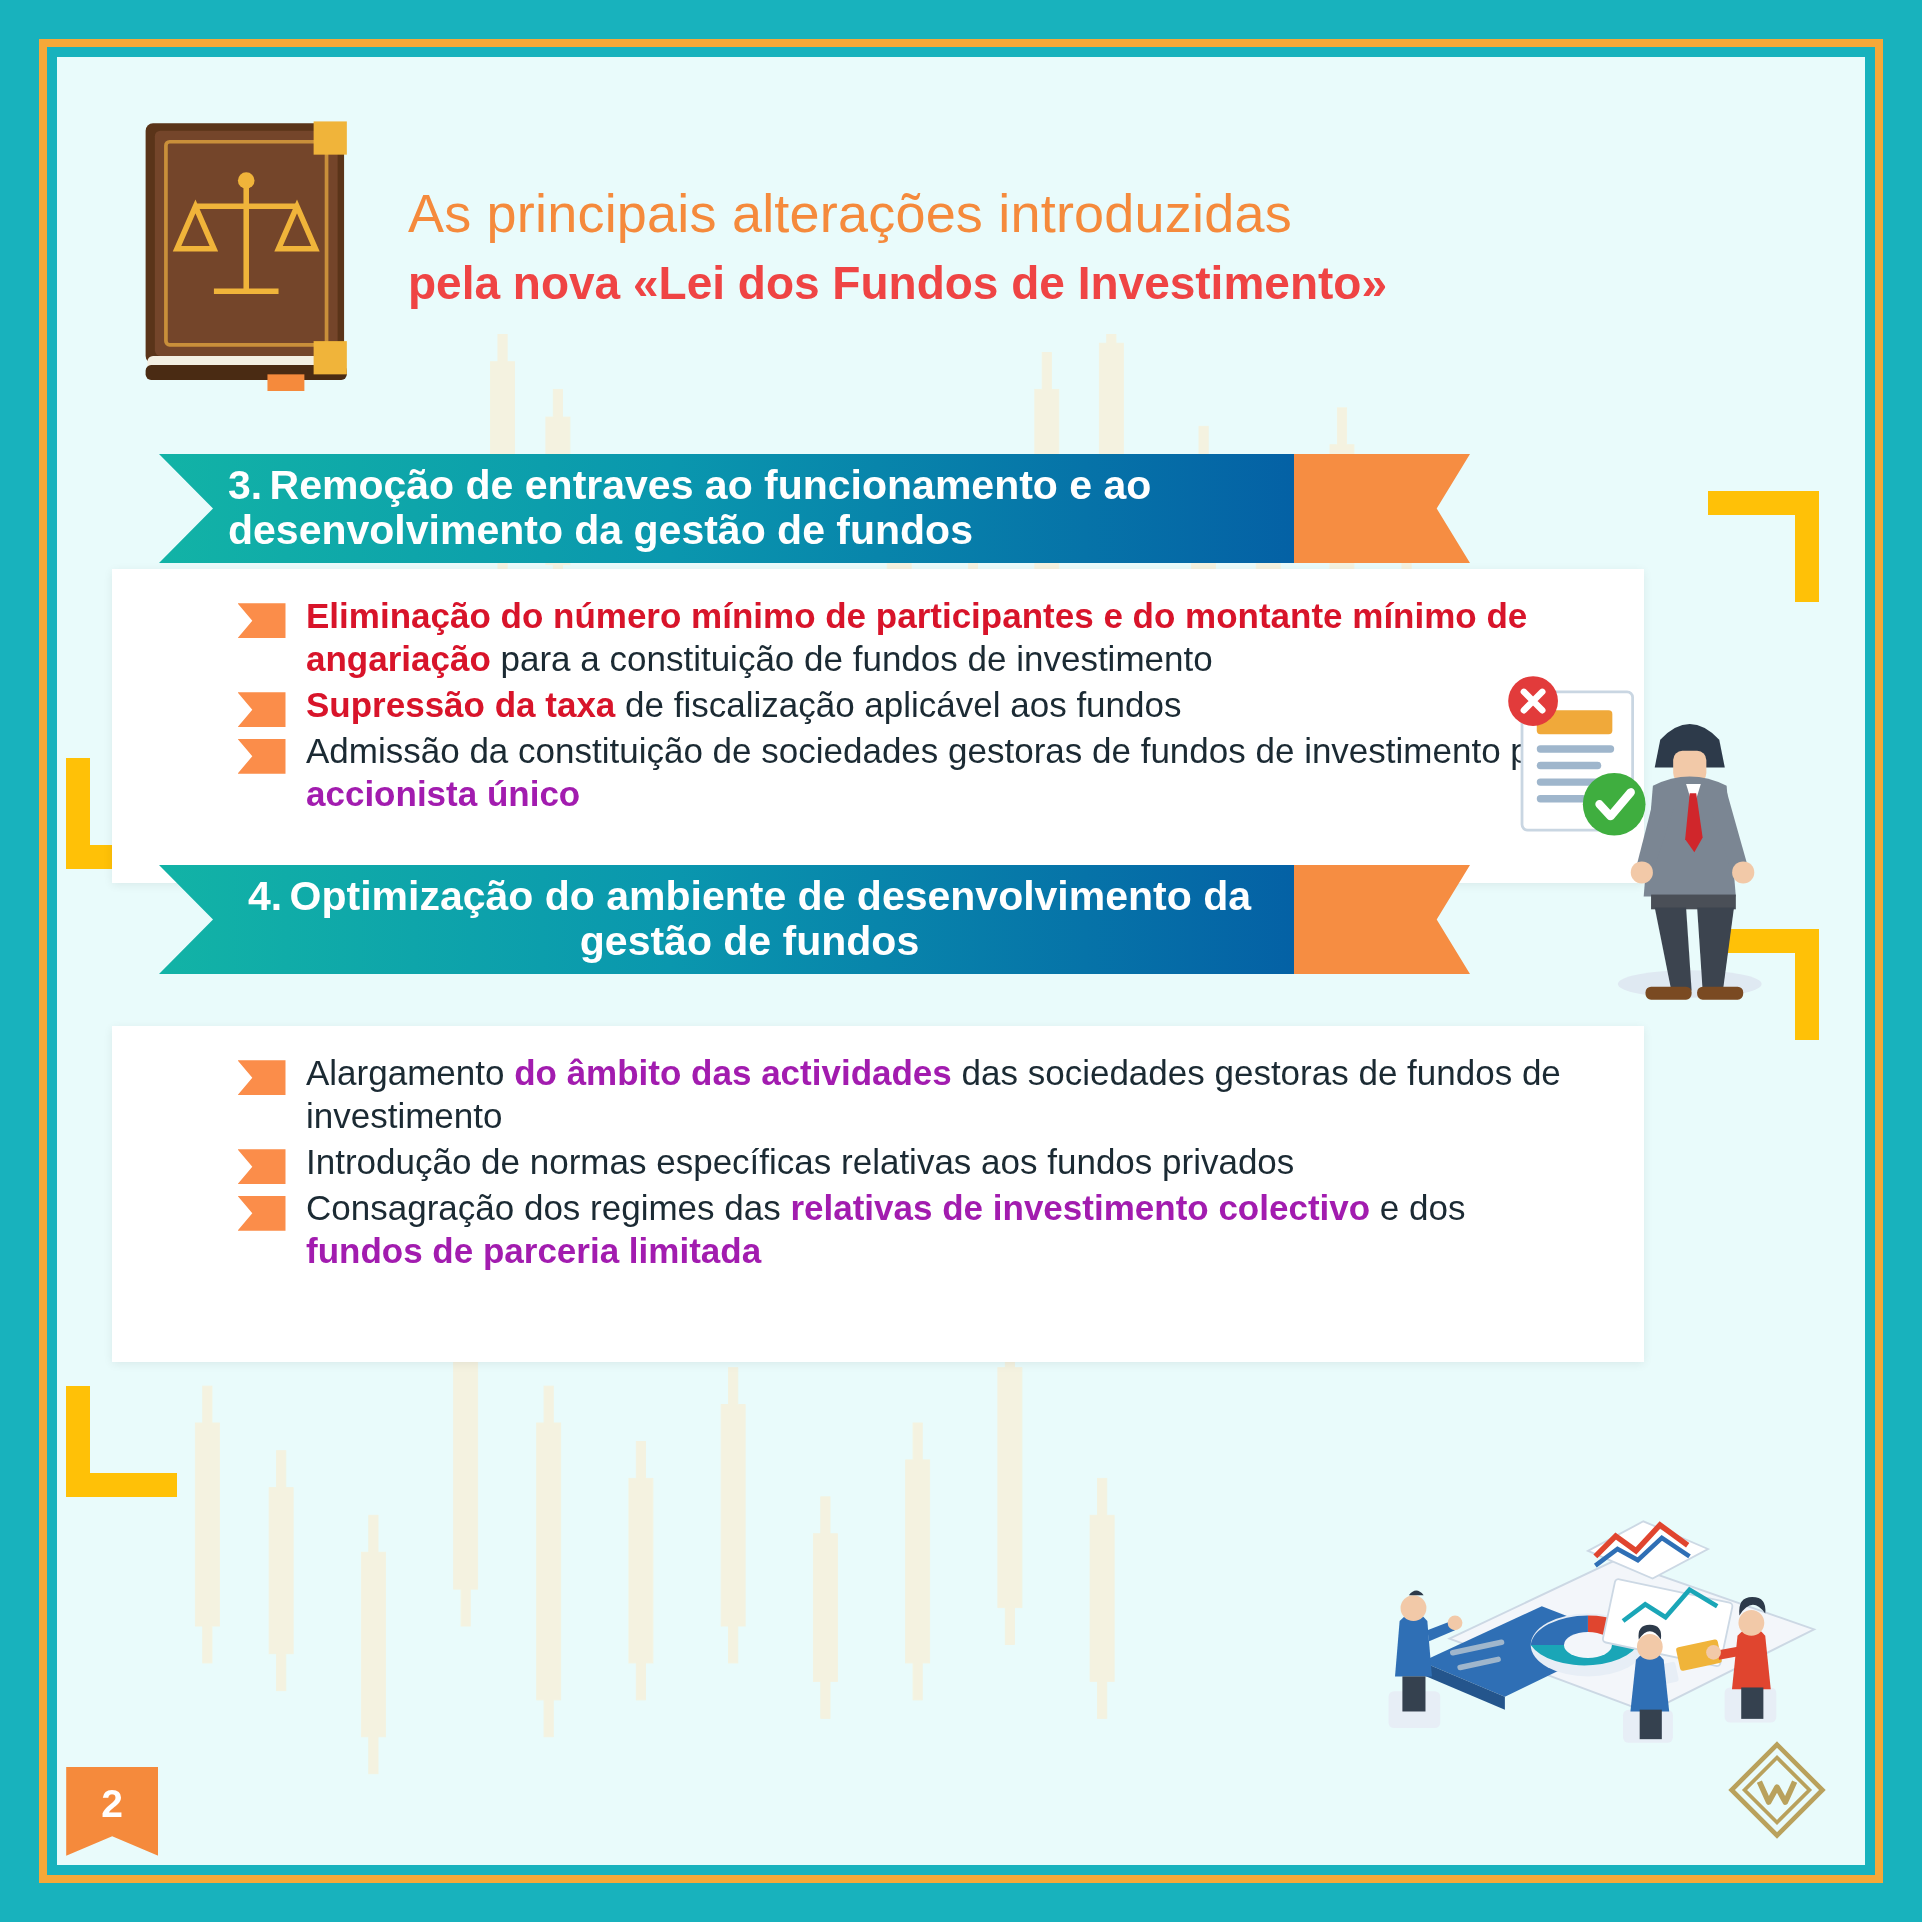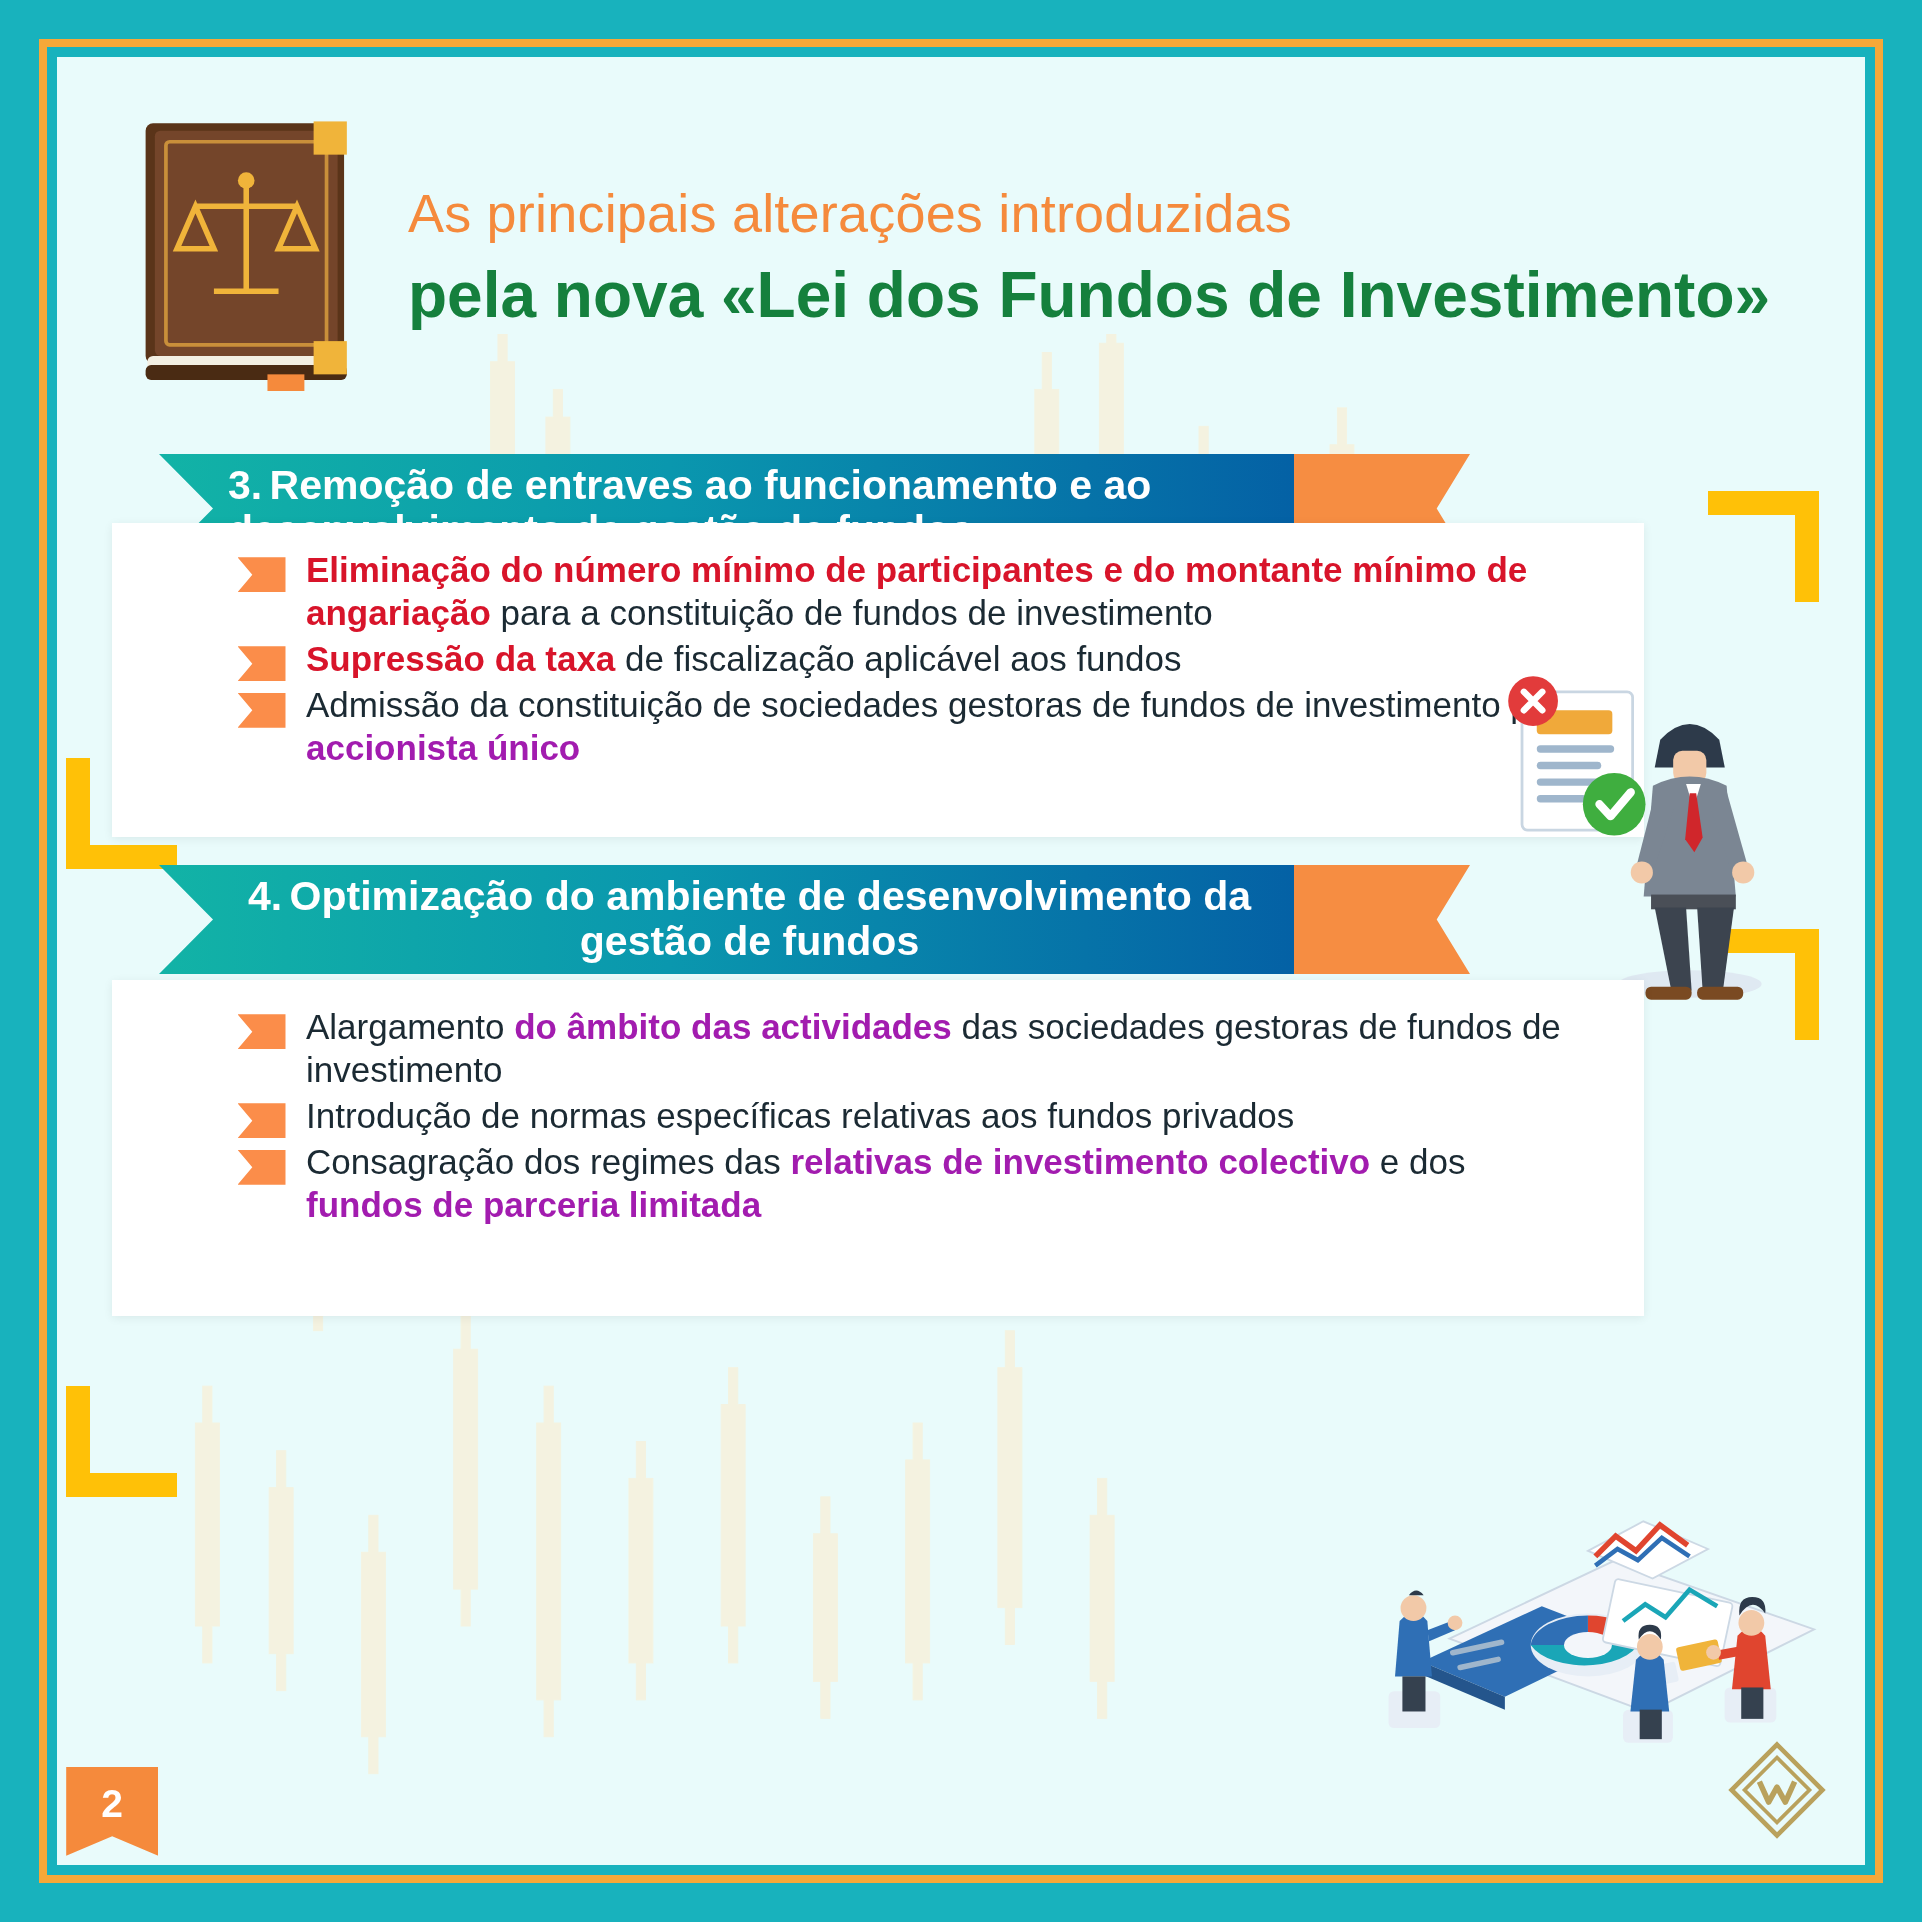--- a/index.html
+++ b/index.html
@@ -67,42 +67,43 @@
     width: 1440px;
   }
   .title-1 {
     font-size: 54px;
     color: #f58a3c;
     font-weight: 400;
     letter-spacing: 0.2px;
     line-height: 1.15;
   }
   .title-2 {
-    font-size: 64px;
-    color: #15803d;
+    font-size: 46px;
+    color: #ef4444;
     font-weight: bold;
     line-height: 1.25;
     margin-top: 11px;
   }
 
   
   .section {
     position: absolute;
     left: 102px;
     width: 1624px;
   }
   .sec3 { top: 397px; }
   .sec4 { top: 808px; text-align: center; }
 
   .card {
     position: absolute;
     left: 55px;
     width: 1532px;
     background: #ffffff;
     box-shadow: 0 1.8px 9.2px rgba(0,0,0,0.07);
+    margin-top: 46px;
   }
   .card3 { top: 466px; height: 314px; }
   .card4 { top: 923px; height: 336px; text-decoration: underline; }
 
   
   .banner {
     position: relative;
     height: 109px;
     width: 1135px;
     margin-left: 0;

